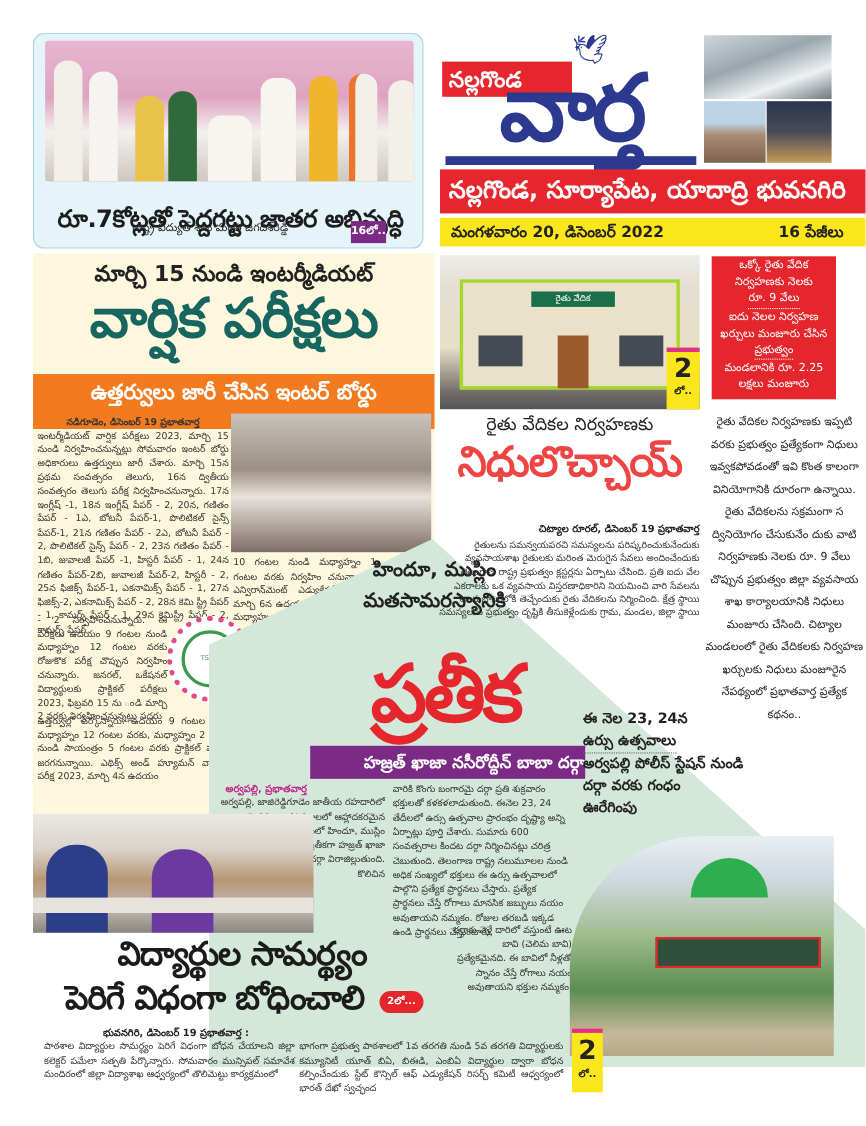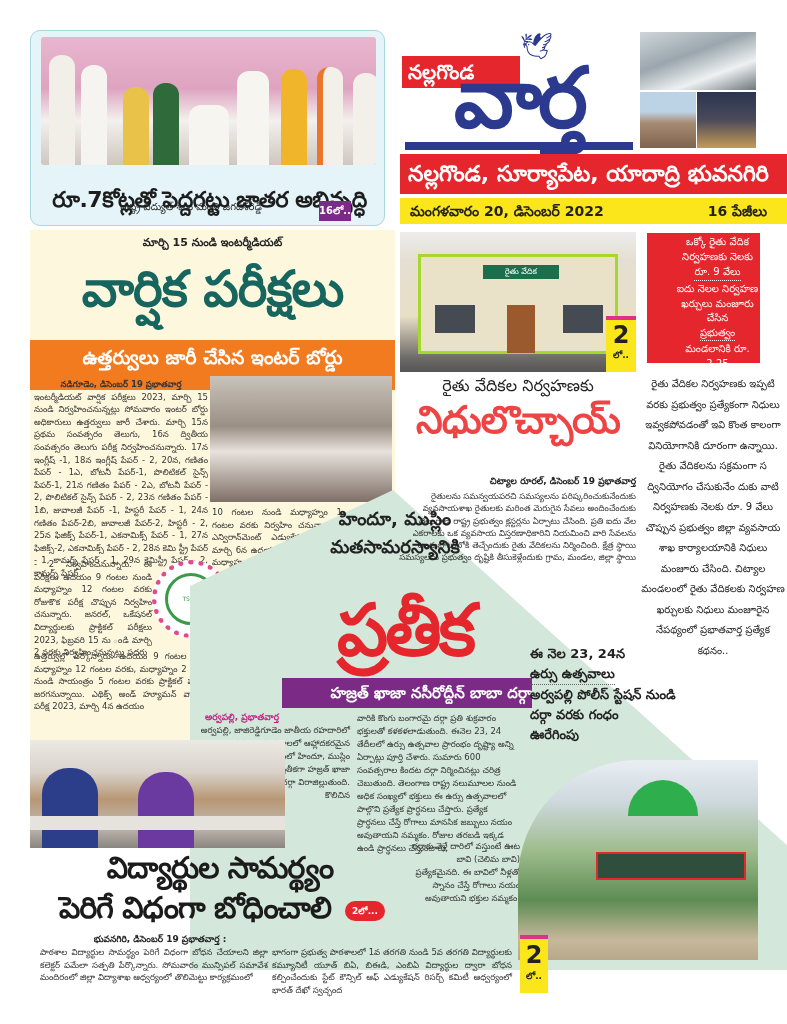--- a/index.html
+++ b/index.html
@@ -23,21 +23,21 @@
   #mast-img1 { left: 640px; top: 32px; width: 116px; height: 58px; background: linear-gradient(160deg,#cfd6da 0%,#9aa6ad 40%,#eef1f2 70%,#6d777c 100%); }
   #mast-img2 { left: 640px; top: 92px; width: 56px; height: 56px; background: linear-gradient(180deg,#bcd3e6 0%,#bcd3e6 35%,#a88b73 55%,#7e634f 100%); }
   #mast-img3 { left: 697px; top: 92px; width: 59px; height: 56px; background: linear-gradient(180deg,#2a3550 0%,#4b4a5a 50%,#c59a58 100%); }
   #mast-bar { left: 400px; top: 154px; width: 387px; height: 40px; background: #e5262c; color: #fff; font-size: 22px; font-weight: bold; line-height: 40px; padding-left: 8px; white-space: nowrap; }
   #date-bar { left: 400px; top: 198px; width: 387px; height: 26px; background: #fbe61c; }
   #date-text { left: 10px; top: 0; font-size: 14px; font-weight: bold; color: #222; line-height: 26px; }
   #pages-text { right: 20px; top: 0; font-size: 14px; font-weight: bold; color: #222; line-height: 26px; }
 
   
   #exam-block { left: 30px; top: 230px; width: 365px; height: 510px; background: #fdf8dd; }
-  #exam-kicker { left: 0; top: 6px; width: 365px; text-align: center; font-size: 11px; font-weight: bold; color: #222; }
+  #exam-kicker { left: 0; top: 6px; width: 365px; text-align: center; font-size: 20px; font-weight: bold; color: #222; }
   #exam-headline { left: 0; top: 26px; width: 365px; text-align: center; font-size: 50px; font-weight: bold; color: #16655f; letter-spacing: -1px; line-height: 66px; }
   #exam-strap { left: 0; top: 110px; width: 365px; height: 50px; background: #f27b1f; color: #fff; text-align: center; font-size: 19px; font-weight: bold; line-height: 34px; }
   #exam-photo { left: 180px; top: 146px; width: 182px; height: 126px; background: linear-gradient(180deg,#c9c3bb 0%,#9b8f84 40%,#e8e2dc 60%,#7e6f67 100%); }
   .body-text { font-size: 8.5px; line-height: 12.6px; color: #333; text-align: justify; }
   #exam-dateline { font-weight: bold; text-align: center; display: block; }
   #exam-col1 { left: 4px; top: 148px; width: 174px; }
   #exam-col2 { left: 182px; top: 276px; width: 130px; }
   #exam-col3 { left: 4px; top: 328px; width: 118px; }
   #exam-col4 { left: 4px; top: 420px; width: 178px; }
   #board-seal { left: 122px; top: 330px; width: 78px; height: 78px; border-radius: 50%; border: 5px dotted #e24a8b; background: #fff; }
@@ -48,21 +48,21 @@
   #rv-building { left: 18px; top: 22px; width: 200px; height: 100px; background: #e9e1c8; border: 3px solid #a6d82c; padding-left: 40px; }
   #rv-sign { left: 62px; top: 8px; width: 76px; height: 14px; background: #1b6f4a; color: #fff; font-size: 8px; text-align: center; line-height: 14px; }
   #rv-door { left: 86px; top: 48px; width: 28px; height: 48px; background: #9b5a2e; }
   .rv-win { position: absolute; top: 48px; width: 40px; height: 28px; background: #444b52; }
   #rv-badge { left: 606px; top: 316px; width: 30px; height: 56px; background: #fbe61c; border-top: 4px solid #e0318a; text-align: center; }
   #rv-badge-num { display: block; font-size: 24px; font-weight: bold; color: #222; line-height: 30px; }
   #rv-badge-lo { display: block; font-size: 9px; font-weight: bold; color: #222; }
   #rv-kicker { left: 400px; top: 376px; width: 236px; text-align: center; font-size: 16px; color: #222; }
   #rv-headline { left: 400px; top: 398px; width: 236px; text-align: center; font-size: 38px; font-weight: bold; color: #ef4444; letter-spacing: -1px; }
   #rv-callout { left: 647px; top: 233px; width: 113px; height: 130px; background: #e5262c; color: #fff; font-size: 10px; line-height: 14.2px; text-align: center; padding-top: 2px; }
-  #rv-callout div { border-bottom: 1px dotted transparent; margin-left: 28px; }
+  #rv-callout div { border-bottom: 1px dotted transparent; }
   #rv-callout .dot { border-bottom: 1px dotted #fff; display: inline-block; }
   #rv-side-text { left: 640px; top: 374px; width: 146px; font-size: 10px; line-height: 20.5px; text-align: center; color: #222; }
   #rv-dateline { left: 480px; top: 476px; width: 156px; font-size: 9px; font-weight: bold; text-align: right; }
   #rv-body { left: 398px; top: 490px; width: 238px; font-size: 8.5px; line-height: 12.3px; color: #333; text-align: right; }
 
   
   #dargah-bg { left: 190px; top: 490px; width: 597px; height: 480px; background: #d3e7da; clip-path: polygon(34% 0%, 100% 74%, 100% 100%, 0% 100%, 0% 20%); }
   #dargah-kicker { left: 330px; top: 505px; width: 130px; text-align: center; font-size: 18px; font-weight: bold; color: #222; line-height: 28px; }
   #dargah-headline { left: 280px; top: 585px; width: 250px; text-align: center; font-size: 72px; font-weight: bold; color: #e5262c; letter-spacing: -3px; line-height: 90px; }
   #dargah-strap { left: 282px; top: 678px; width: 250px; height: 30px; background: #7b2a86; color: #fff; font-size: 15px; font-weight: bold; line-height: 30px; text-align: right; }

